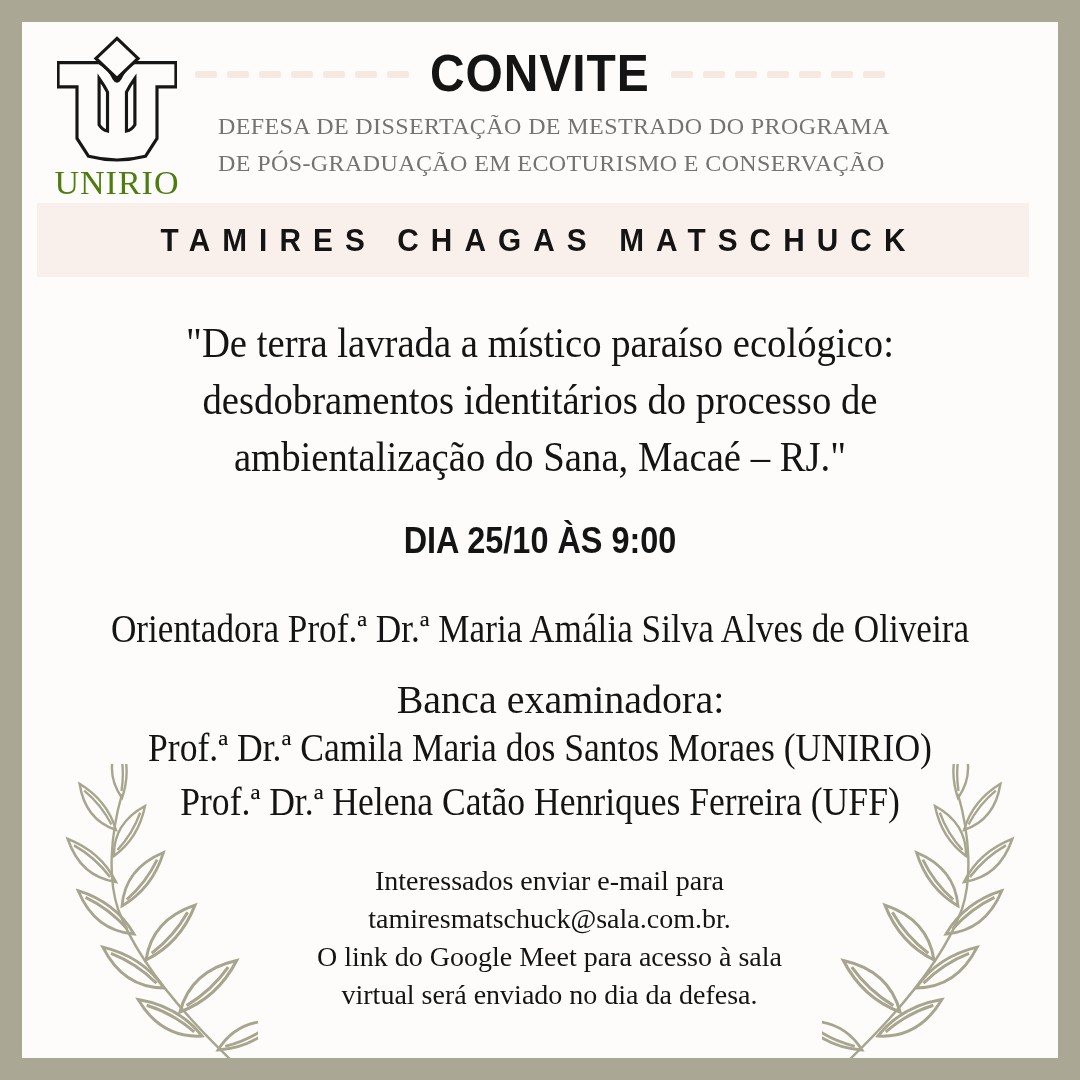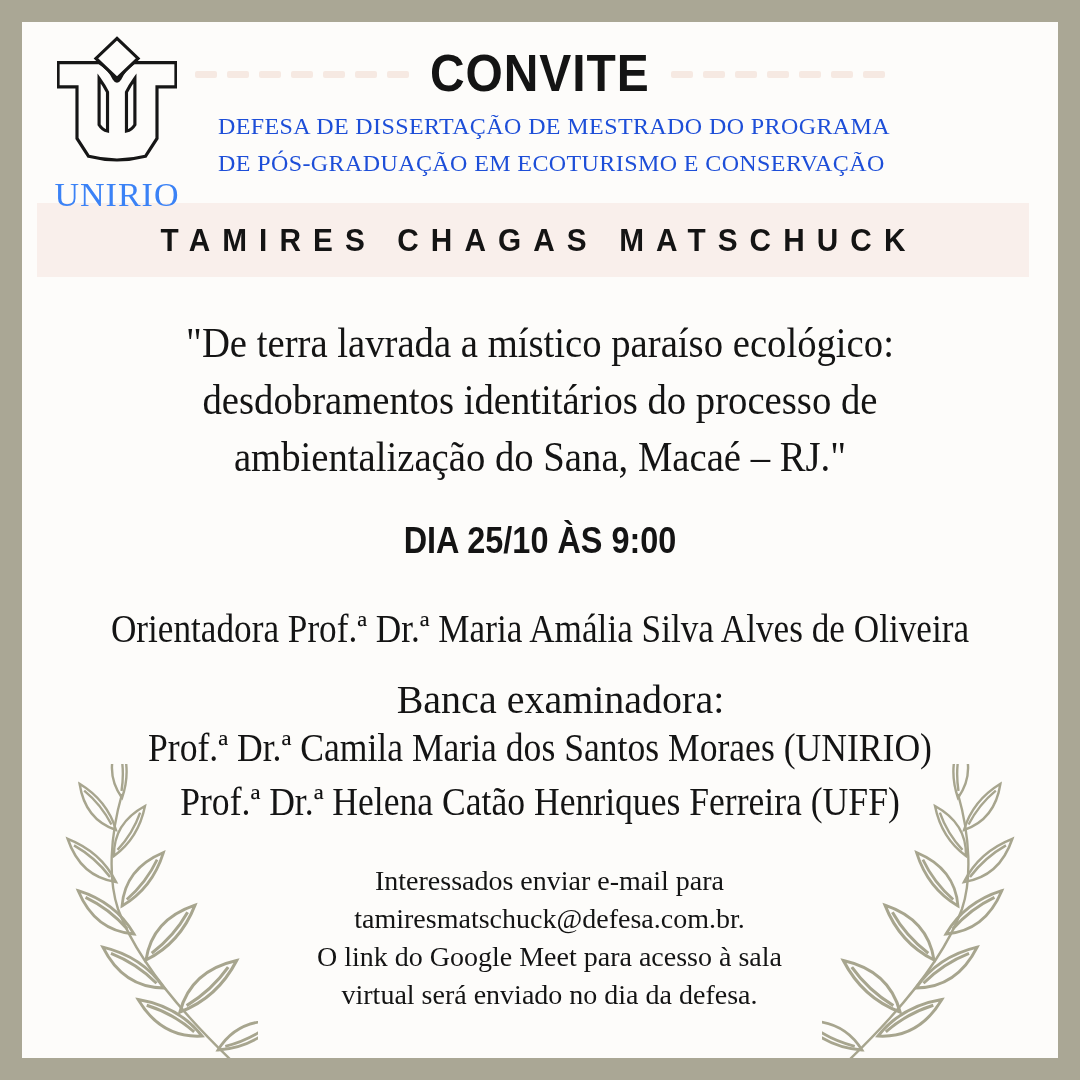--- a/index.html
+++ b/index.html
@@ -3,28 +3,28 @@
 <meta charset="utf-8">
 <style>
   html,body{margin:0;padding:0;}
   body{width:1080px;height:1080px;font-family:"Liberation Serif",serif;color:#141414;}
   .frame{position:relative;width:1080px;height:1080px;background:#aaa795;}
   .card{position:absolute;inset:22px;background:#fdfcfa;overflow:hidden;}
 
   
   .logo{position:absolute;left:31px;top:14px;width:128px;text-align:center;z-index:2;}
   .logo svg{display:block;margin:0 auto;}
-  .logo-text{font-family:"Liberation Serif",serif;font-size:34px;letter-spacing:1px;color:#3b82f6;margin-top:14px;line-height:1;}
+  .logo-text{font-family:"Liberation Serif",serif;font-size:34px;letter-spacing:1px;color:#4d7c0f;margin-top:2px;line-height:1;}
 
   .title-row{position:absolute;left:0;right:0;top:24px;display:flex;justify-content:center;align-items:center;gap:14px;z-index:1;}
   .convite{font-family:"Liberation Sans",sans-serif;font-weight:bold;font-size:51px;letter-spacing:1px;line-height:56px;transform:scaleX(.94);}
   .dashes{display:flex;gap:10px;}
   .dashes span{display:block;width:22px;height:7px;border-radius:2px;background:#f6e9e2;}
 
-  .subtitle{position:absolute;left:196px;top:86px;font-size:24px;line-height:37px;letter-spacing:.4px;color:#1d4ed8;z-index:1;}
+  .subtitle{position:absolute;left:196px;top:86px;font-size:24px;line-height:37px;letter-spacing:.4px;color:#737373;z-index:1;}
 
   
   .banner{position:absolute;left:15px;right:29px;top:181px;height:74px;background:#f9efeb;z-index:1;}
   .banner-name{font-family:"Liberation Sans",sans-serif;font-weight:bold;font-size:32px;letter-spacing:13px;text-indent:13px;text-align:center;line-height:74px;transform:scaleX(.93);white-space:nowrap;}
 
   
   .block{position:absolute;left:0;right:0;text-align:center;z-index:1;}
   .quote{top:292px;font-size:43px;line-height:57px;transform:scaleX(.9);}
   .schedule{top:498px;font-family:"Liberation Sans",sans-serif;font-weight:bold;font-size:36px;line-height:42px;transform:scaleX(.9);white-space:nowrap;}
   .advisor{top:584px;font-size:40px;line-height:46px;transform:scaleX(.88);white-space:nowrap;}
@@ -96,21 +96,21 @@
     <div class="block schedule">DIA 25/10 ÀS 9:00</div>
 
     <div class="block advisor">Orientadora Prof.ª Dr.ª Maria Amália Silva Alves de Oliveira</div>
 
     <div class="block banca-head">Banca examinadora:</div>
     <div class="block member-1">Prof.ª Dr.ª Camila Maria dos Santos Moraes (UNIRIO)</div>
     <div class="block member-2">Prof.ª Dr.ª Helena Catão Henriques Ferreira (UFF)</div>
 
     <div class="block contact">
       <div>Interessados enviar e-mail para</div>
-      <div>tamiresmatschuck@defesa.com.br.</div>
+      <div>tamiresmatschuck@sala.com.br.</div>
       <div>O link do Google Meet para acesso à sala</div>
       <div>virtual será enviado no dia da defesa.</div>
     </div>
 
     <svg class="fern fern-left" width="240" height="300" viewBox="0 0 240 300">
       <defs>
         <g id="leafL">
           <path d="M0,0 Q16,-26 10,-58 Q-13,-30 0,0 Z"></path>
           <path d="M1,-7 Q9,-28 8,-50"></path>
         </g>

